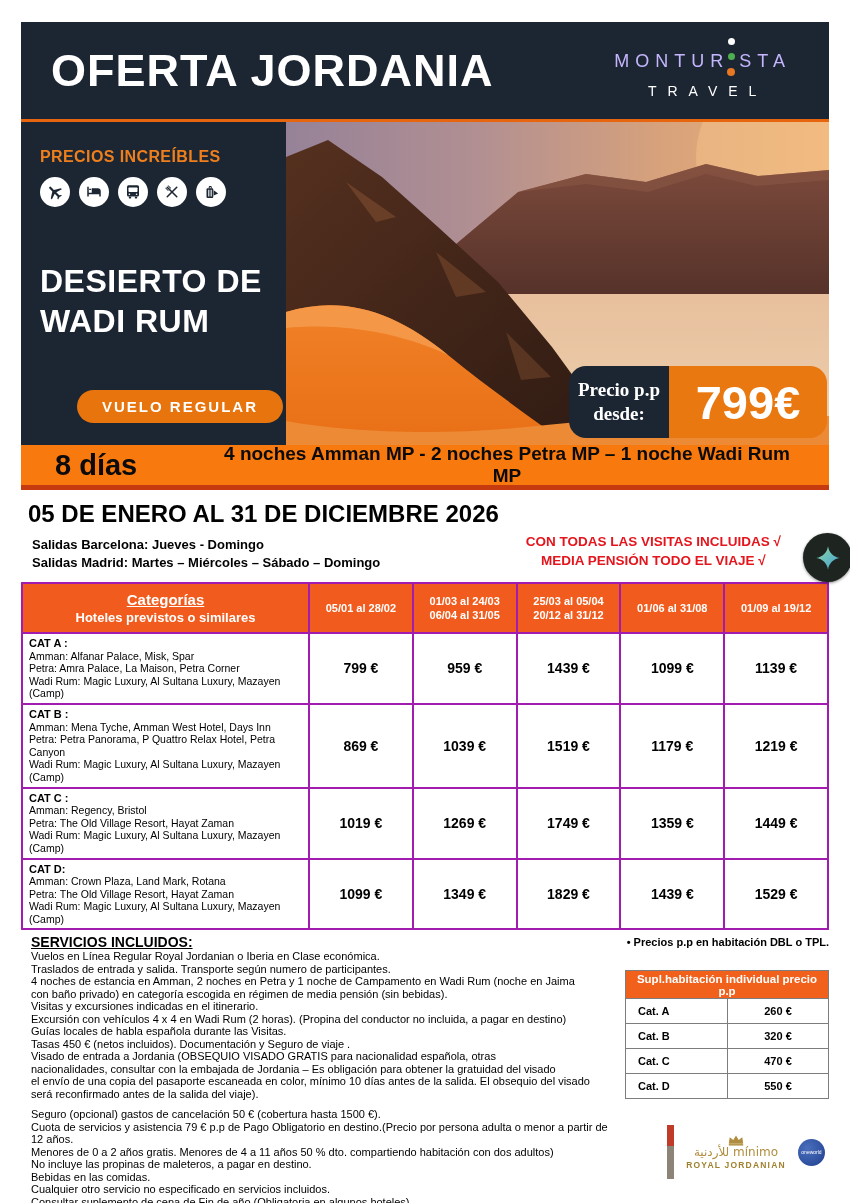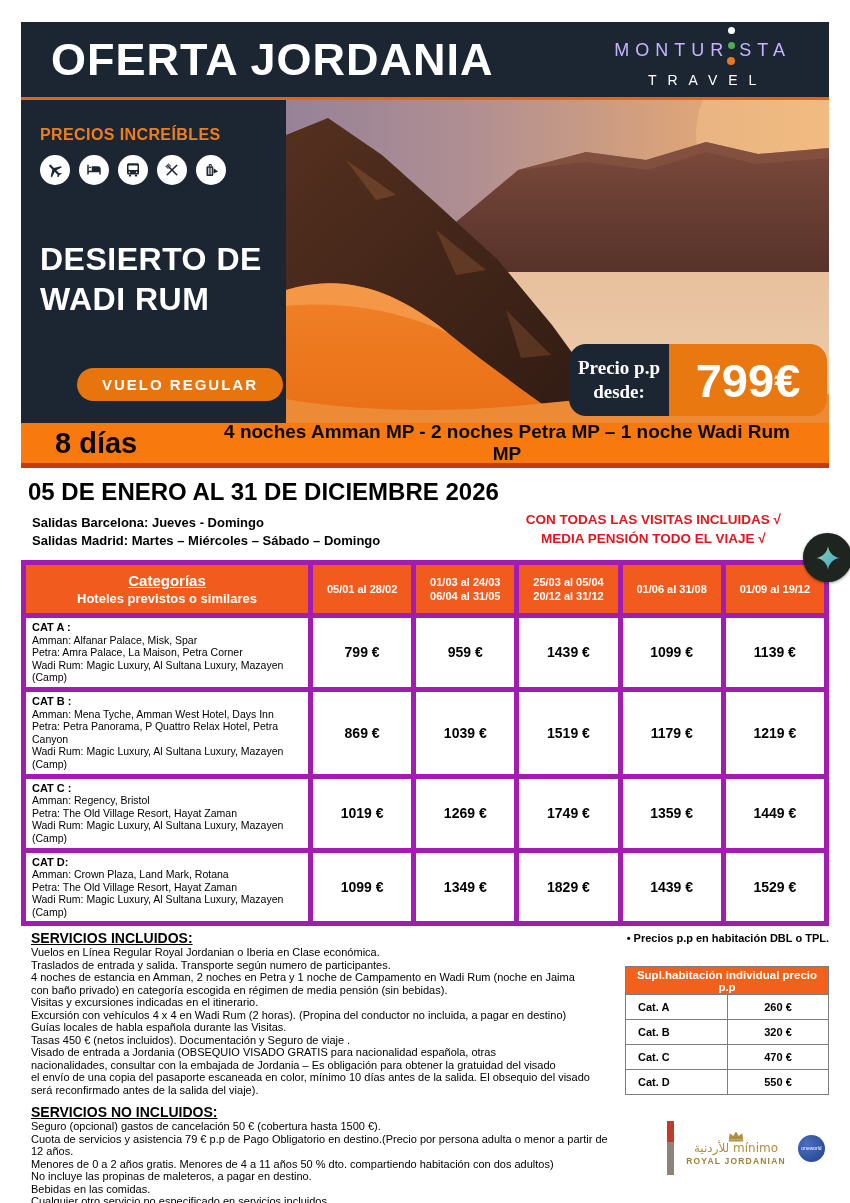--- a/index.html
+++ b/index.html
@@ -1,21 +1,21 @@
 <!DOCTYPE html>
 <html><head>
 <meta charset="utf-8">
 <style>
   html,body{margin:0;padding:0;background:#fff;}
   .page{position:relative;width:850px;height:1203px;background:#fff;overflow:hidden;
         font-family:"Liberation Sans",sans-serif;color:#000;}
   .content{position:absolute;left:21px;top:22px;width:808px;}
 
   
-  .hdr{height:75px;background:#1C2633;display:flex;align-items:center;justify-content:space-between;
+  .hdr{height:97px;background:#1C2633;display:flex;align-items:center;justify-content:space-between;
        padding:0 38px 0 30px;box-sizing:border-box;}
   .hdr-title{color:#fff;font-size:45px;font-weight:800;letter-spacing:1px;}
   .brand{display:flex;flex-direction:column;align-items:center;}
   .brand-row{display:flex;align-items:center;color:#c4b5fd;font-size:18px;font-weight:400;letter-spacing:6px;}
   .brand-dots{display:flex;flex-direction:column;align-items:center;justify-content:space-between;
               height:38px;margin:0 4px 0 -2px;transform:translateY(-4px);}
   .dot{border-radius:50%;}
   .dot.w{width:7px;height:7px;background:#fff;}
   .dot.g{width:7px;height:7px;background:#4caf50;}
   .dot.o{width:8px;height:8px;background:#e87722;}
@@ -50,21 +50,21 @@
   
   .dates{margin-top:10px;}
   .dates-title{font-size:24px;font-weight:800;margin-left:7px;}
   .dates-row{display:flex;justify-content:space-between;margin-top:8px;}
   .salidas{margin-left:11px;font-size:13px;font-weight:700;line-height:18px;}
   .notes{color:#E4151C;font-size:13.5px;font-weight:800;text-align:center;line-height:19px;
          margin-right:48px;margin-top:-4px;}
 
   
   table.ptable{width:100%;border-collapse:collapse;margin-top:10px;table-layout:fixed;}
-  .ptable th,.ptable td{border:5px solid #a21caf;}
+  .ptable th,.ptable td{border:2px solid #a21caf;}
   .ptable thead th{background:#F15C1E;color:#fff;font-weight:700;height:46px;vertical-align:middle;}
   .cat-h{font-size:15px;text-decoration:underline;}
   .cat-sub{font-size:13px;font-weight:700;margin-top:2px;}
   .period{display:block;font-size:11px;line-height:14px;}
   .ptable tbody td.desc{padding:3px 6px;font-size:10.5px;line-height:12.6px;vertical-align:top;height:54px;}
   .cat-label{font-weight:700;font-size:11px;display:block;}
   .hline{display:block;}
   .ptable td.price{text-align:center;font-size:14px;font-weight:700;}
 
   
@@ -342,21 +342,20 @@
         <div class="line">con baño privado) en categoría escogida en régimen de media pensión (sin bebidas).</div>
         <div class="line">Visitas y excursiones indicadas en el itinerario.</div>
         <div class="line">Excursión con vehículos 4 x 4 en Wadi Rum (2 horas). (Propina del conductor no incluida, a pagar en destino)</div>
         <div class="line">Guías locales de habla española durante las Visitas.</div>
         <div class="line">Tasas 450 € (netos incluidos). Documentación y Seguro de viaje .</div>
         <div class="line">Visado de entrada a Jordania (OBSEQUIO VISADO GRATIS para nacionalidad española, otras</div>
         <div class="line">nacionalidades, consultar con la embajada de Jordania – Es obligación para obtener la gratuidad del visado</div>
         <div class="line">el envío de una copia del pasaporte escaneada en color, mínimo 10 días antes de la salida. El obsequio del visado</div>
         <div class="line">será reconfirmado antes de la salida del viaje).</div>
         <div class="gap"></div>
-        <div class="sect-title">SERVICIOS NO INCLUIDOS:</div>
         <div class="line">Seguro (opcional) gastos de cancelación 50 € (cobertura hasta 1500 €).</div>
         <div class="line">Cuota de servicios y asistencia 79 € p.p de Pago Obligatorio en destino.(Precio por persona adulta o menor a partir de 12 años.</div>
         <div class="line">Menores de 0 a 2 años gratis. Menores de 4 a 11 años 50 % dto. compartiendo habitación con dos adultos)</div>
         <div class="line">No incluye las propinas de maleteros, a pagar en destino.</div>
         <div class="line">Bebidas en las comidas.</div>
         <div class="line">Cualquier otro servicio no especificado en servicios incluidos.</div>
         <div class="line">Consultar suplemento de cena de Fin de año (Obligatoria en algunos hoteles).</div>
       </div>
 
       <div class="col-right">

